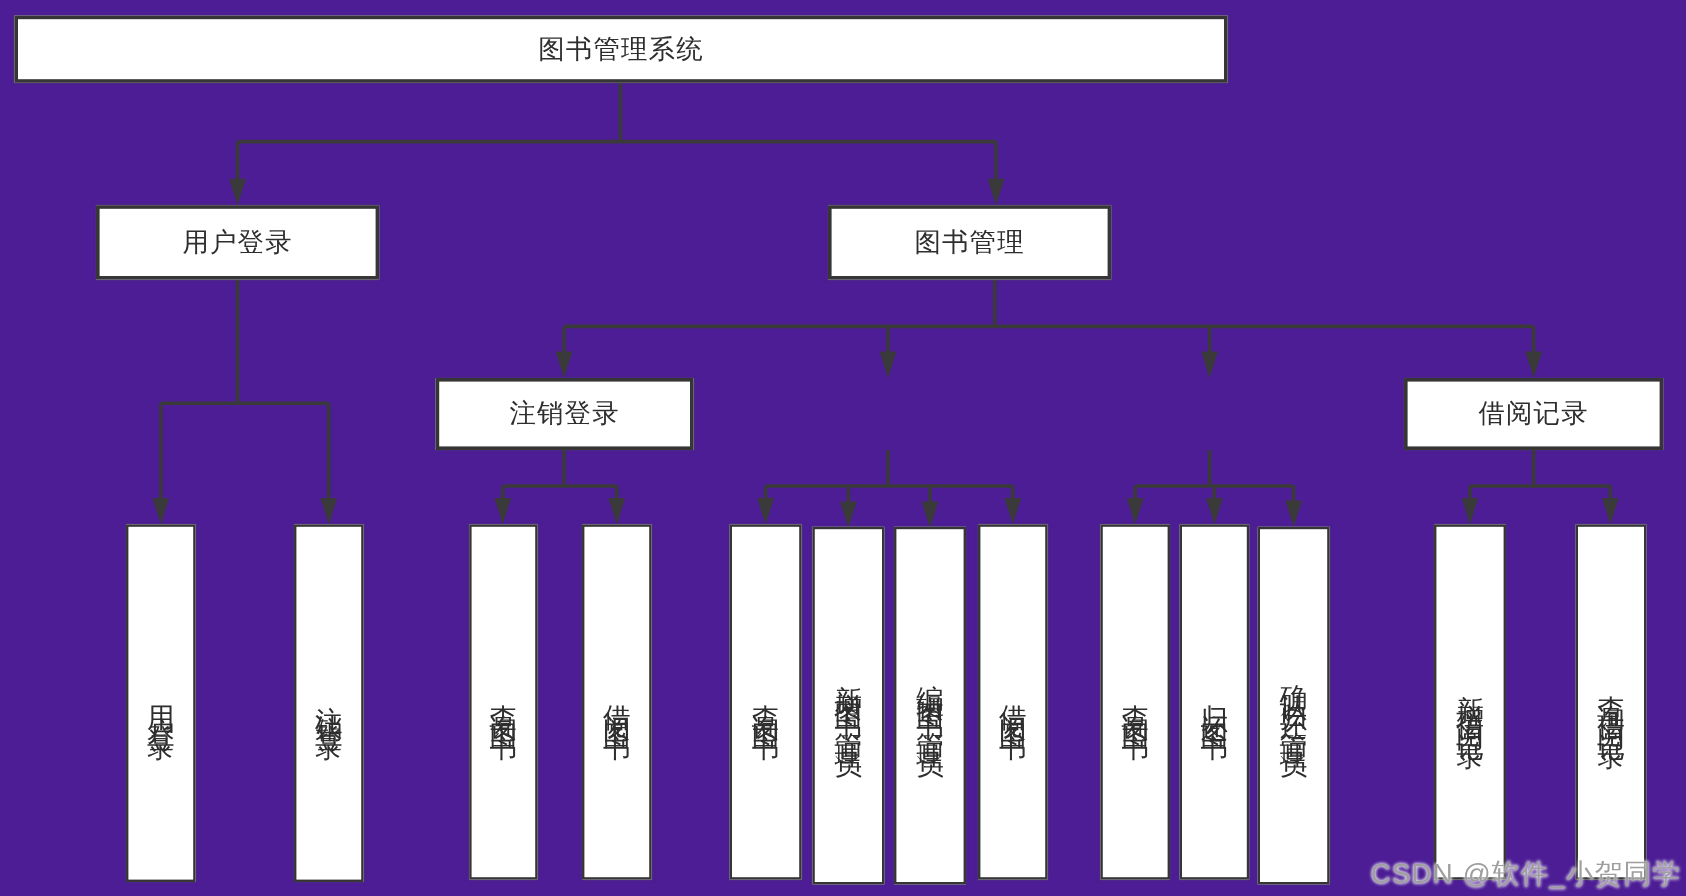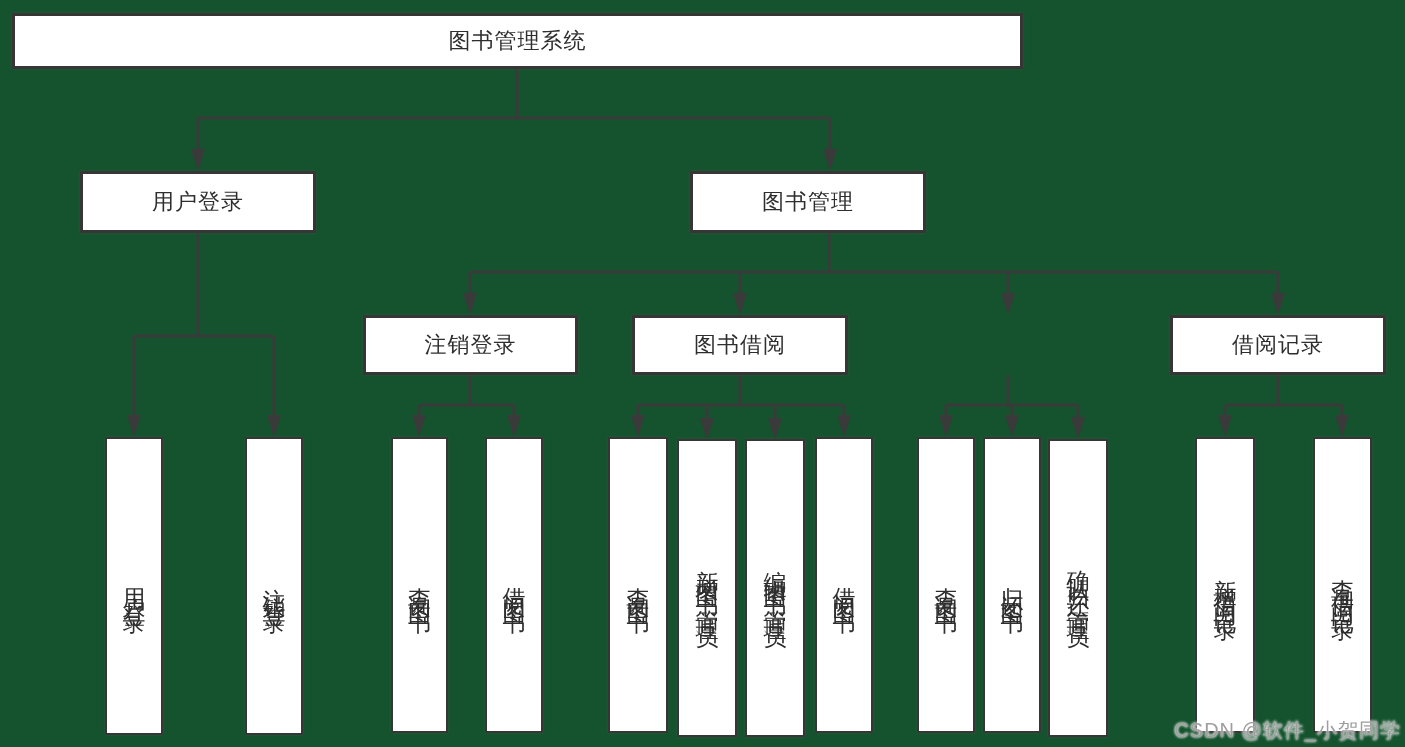--- a/index.html
+++ b/index.html
@@ -1,33 +1,33 @@
 <!DOCTYPE html>
 <html><head>
 <meta charset="utf-8">
 <style>
   html,body{margin:0;padding:0;background:#ffffff;}
   .stage{
-    position:relative;width:1405px;height:747px;background:#14532d;
+    position:relative;width:1405px;height:747px;background:#4c1d95;
     font-family:"Liberation Sans",sans-serif;color:#2e2e2e;overflow:hidden;
   }
   .connectors{position:absolute;left:0;top:0;width:1405px;height:747px;}
   .box{
     position:absolute;background:#ffffff;border:3px solid #363636;box-sizing:border-box;
     display:flex;align-items:center;justify-content:center;
     font-size:22px;color:#2e2e2e;box-shadow:0 0 2px rgba(90,90,90,.45);
   }
   .box span{white-space:nowrap;letter-spacing:1px;}
   .vbox{border-width:2px;}
   .vbox span{
     writing-mode:vertical-rl;text-orientation:mixed;
     font-size:23px;line-height:1;letter-spacing:8px;white-space:normal;
   }
   .watermark{
-    position:absolute;right:4px;bottom:3px;font-size:20px;color:#9e9e9e;
+    position:absolute;right:4px;bottom:3px;font-size:23px;color:#9e9e9e;
     letter-spacing:1px;text-shadow:0 0 3px #fff,0 0 3px #fff;white-space:nowrap;
   }
 </style>
 </head>
 <body>
 
 <div class="stage">
 
   <svg class="connectors" viewBox="0 0 1405 747" xmlns="http://www.w3.org/2000/svg" aria-hidden="true">
     <g stroke="#3a3a3a" stroke-width="3" fill="none">
@@ -76,23 +76,20 @@
   <div class="box" style="left:80px;top:171px;width:236px;height:62px">
     <span>用户登录</span>
   </div>
   <div class="box" style="left:690px;top:171px;width:236px;height:62px">
     <span>图书管理</span>
   </div>
 
   <div class="box" style="left:363px;top:315px;width:215px;height:60px">
     <span>注销登录</span>
   </div>
-  <div class="box" style="left:632px;top:315px;width:216px;height:60px">
-    <span>图书借阅</span>
-  </div>
   <div class="box" style="left:1170px;top:315px;width:216px;height:60px">
     <span>借阅记录</span>
   </div>
 
   <div class="box vbox" style="left:105px;top:437px;width:58px;height:298px">
     <span>用户登录</span>
   </div>
   <div class="box vbox" style="left:245px;top:437px;width:58px;height:298px">
     <span>注销登录</span>
   </div>

